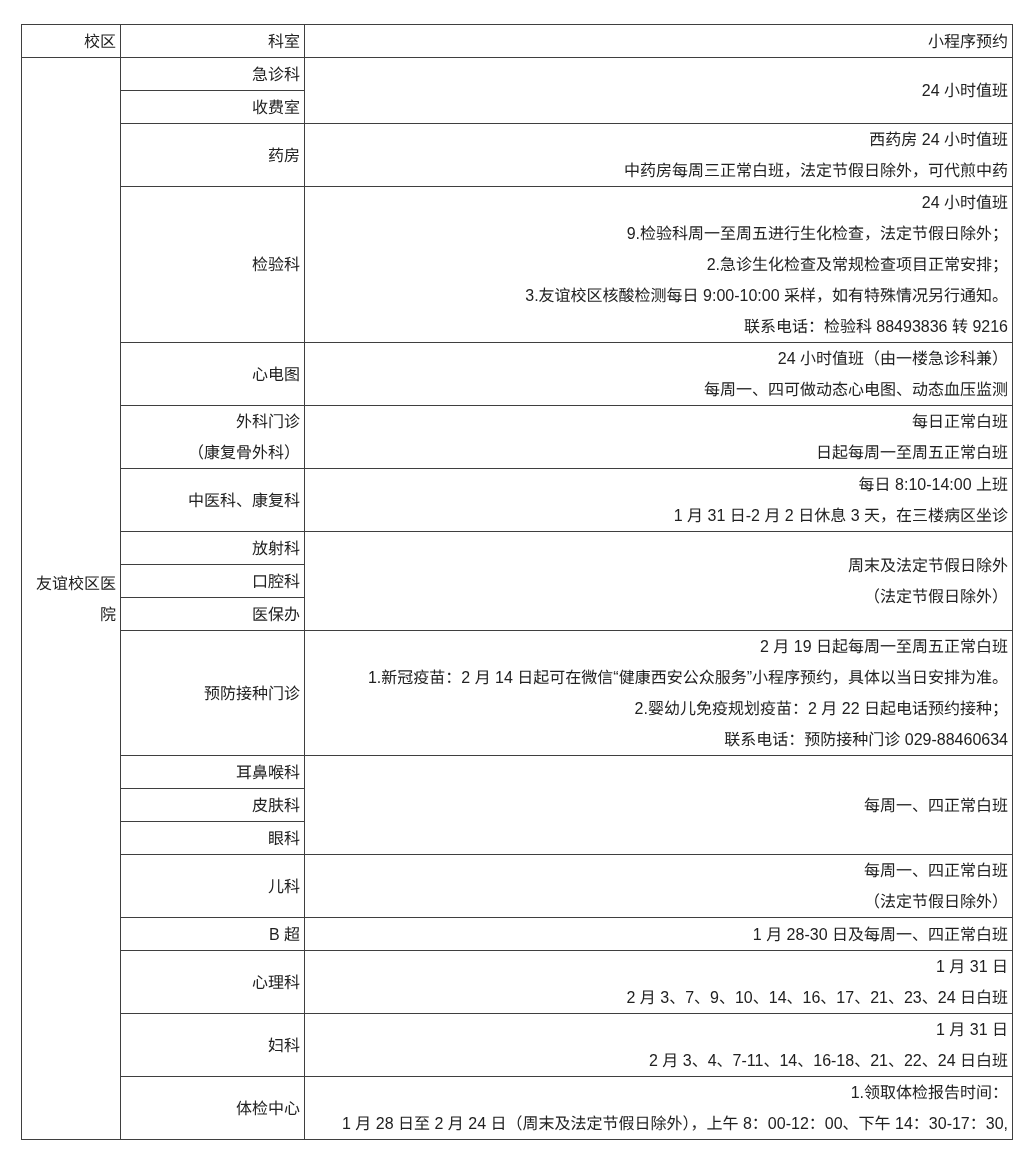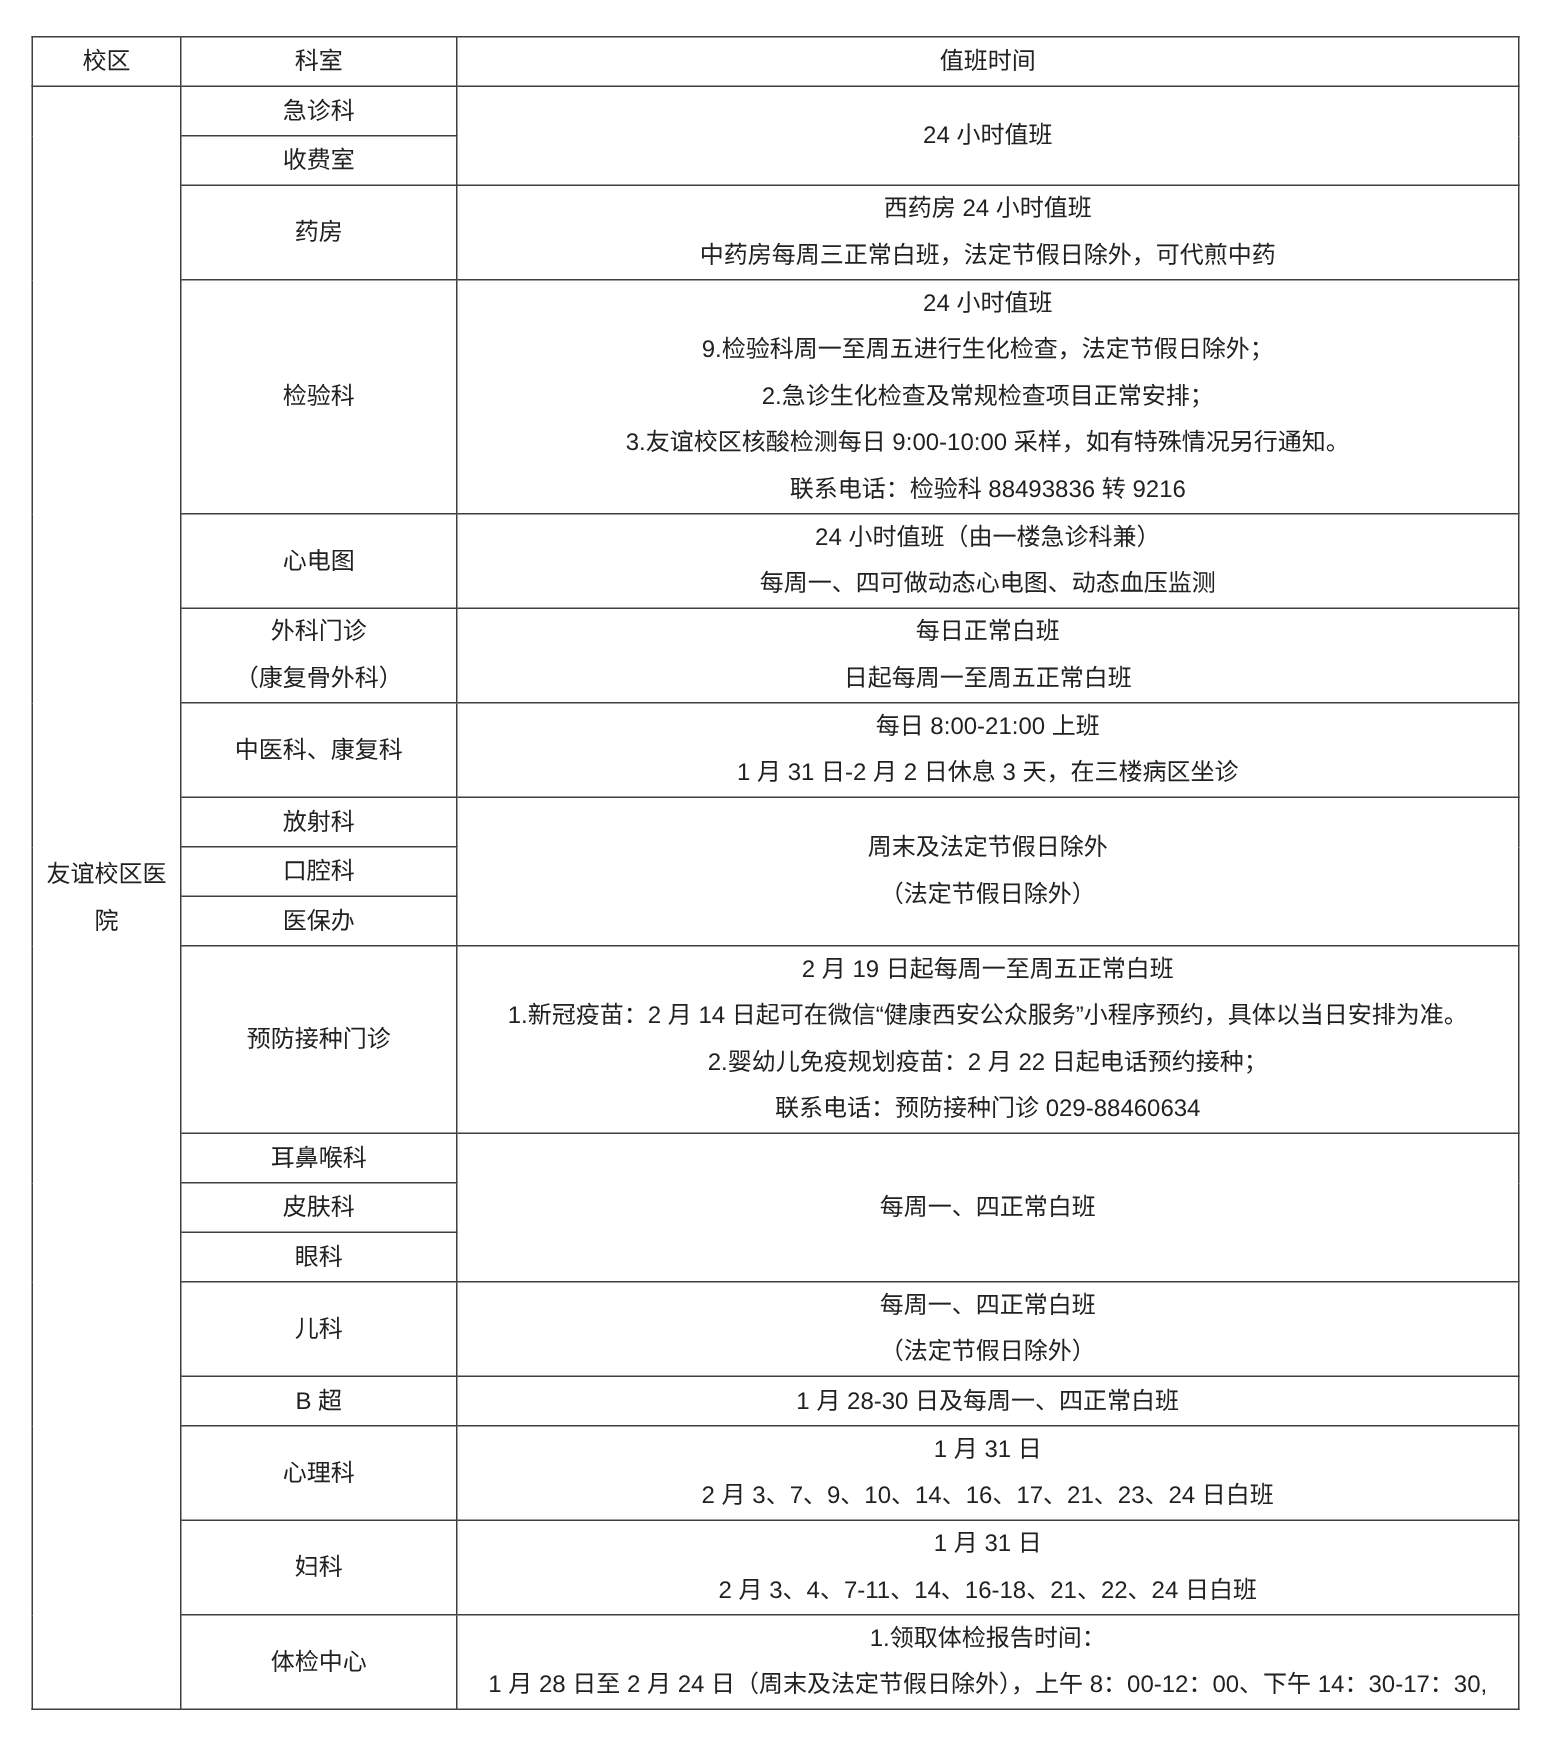--- a/index.html
+++ b/index.html
@@ -29,21 +29,21 @@
     color: #212121;
   }
   table.schedule th,
   table.schedule td {
     border: 1px solid #3f3f3f;
     padding: 0 4px;
     vertical-align: middle;
     font-size: 16px;
     font-weight: normal;
     line-height: 31px;
-    text-align: center;
+    text-align: right;
     height: 32px;
     overflow: hidden;
     word-break: break-all;
   }
   td.campus-cell {
     vertical-align: middle;
     text-align: justify;
     text-justify: inter-ideograph;
     line-height: 34px;
   }
@@ -57,21 +57,21 @@
     <table class="schedule">
       <colgroup>
         <col style="width:99px">
         <col style="width:184px">
         <col style="width:708px">
       </colgroup>
       <thead>
         <tr>
           <th>校区</th>
           <th>科室</th>
-          <th>值班时间</th>
+          <th>小程序预约</th>
         </tr>
       </thead>
       <tbody id="schedule-body">
       <tr>
             <td class="campus-cell" rowspan="19">友谊校区医院</td>
             <td>
               <div class="line">急诊科</div>
             </td>
             <td rowspan="2">
               <div class="line">24 小时值班</div>
@@ -120,21 +120,21 @@
             <td rowspan="1">
               <div class="line">每日正常白班</div>
               <div class="line">日起每周一至周五正常白班</div>
             </td>
           </tr>
           <tr>
             <td>
               <div class="line">中医科、康复科</div>
             </td>
             <td rowspan="1">
-              <div class="line">每日 8:00-21:00 上班</div>
+              <div class="line">每日 8:10-14:00 上班</div>
               <div class="line">1 月 31 日-2 月 2 日休息 3 天，在三楼病区坐诊</div>
             </td>
           </tr>
           <tr>
             <td>
               <div class="line">放射科</div>
             </td>
             <td rowspan="3">
               <div class="line">周末及法定节假日除外</div>
               <div class="line">（法定节假日除外）</div>

